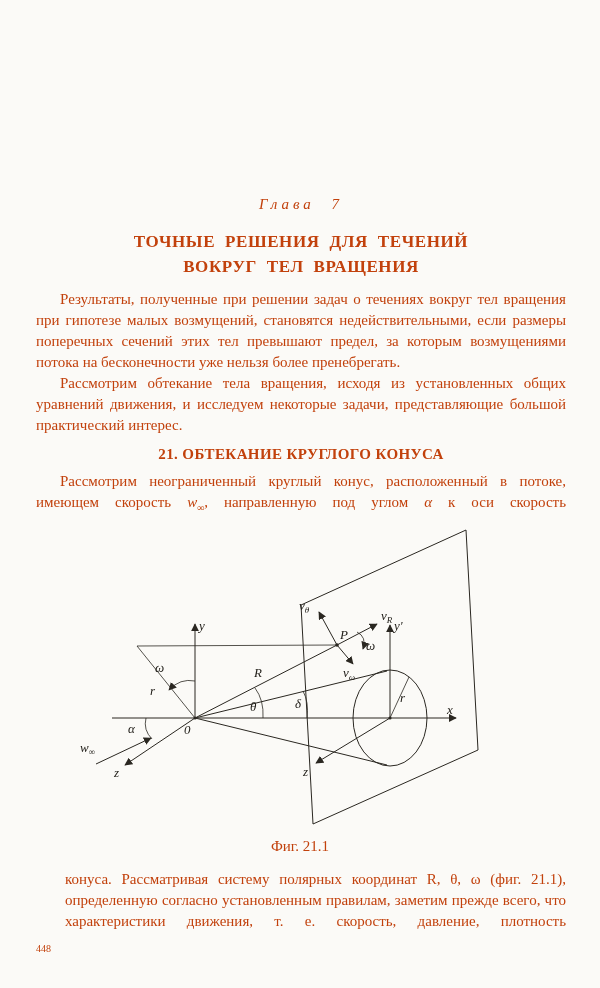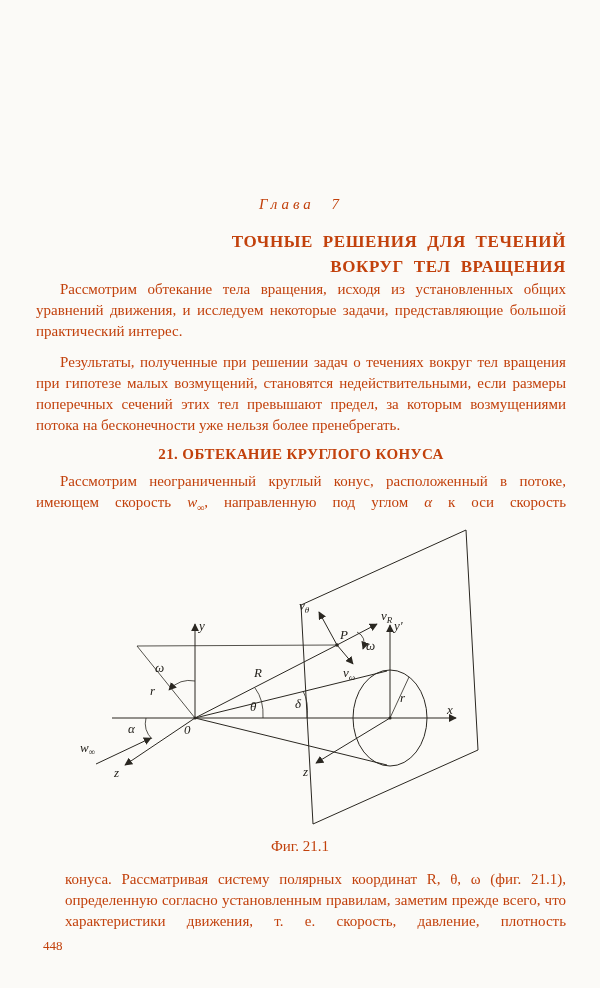--- a/index.html
+++ b/index.html
@@ -4,53 +4,53 @@
 <style>
   html,body{margin:0;padding:0;background:#d8d6d2;}
   .page{
     width:600px;height:988px;margin:0 auto;position:relative;overflow:hidden;
     background:#fbfaf7;color:#c2410c;
     font-family:"Liberation Serif","DejaVu Serif",serif;
   }
   .text-block{margin:0 34px 0 36px;}
   .chapter{margin-top:196px;text-align:center;font-style:italic;font-size:15px;
     letter-spacing:4px;word-spacing:9px;}
-  .title{margin-top:16px;text-align:right;font-weight:bold;font-size:17px;
+  .title{margin-top:16px;text-align:center;font-weight:bold;font-size:17px;
     line-height:25px;letter-spacing:0.6px;word-spacing:5px;}
   p.para{margin:0;font-size:15px;line-height:21px;text-align:justify;text-indent:24px;}
   p.para.first{margin-top:10px;}
   p.para.runon{text-align-last:justify;}
   p.para.noindent{text-indent:0;margin-left:29px;}
   .section-head{margin-top:10px;margin-bottom:8px;text-align:center;font-weight:bold;
     font-size:15px;letter-spacing:0.4px;}
   .math{font-style:italic;}
   .math sub{font-size:10px;}
   figure{margin:0;padding:0;}
   svg.diagram{display:block;width:600px;height:316px;}
   svg.diagram text{font-family:"Liberation Serif","DejaVu Serif",serif;
     font-style:italic;font-size:13px;fill:#23201b;}
   .stroke{stroke:#2a2721;stroke-width:1;fill:none;}
   .thin{stroke:#2a2721;stroke-width:0.8;fill:none;}
   .caption{text-align:center;font-size:15px;margin-top:4px;}
   .p4-block{margin-top:14px;}
-  .page-number{position:absolute;left:43px;bottom:34px;font-size:13px;}
+  .page-number{position:absolute;left:36px;bottom:34px;font-size:10px;}
 </style>
 </head>
 <body>
 
 <div class="page">
 
   <div class="text-block">
     <div class="chapter">Глава 7</div>
     <div class="title">
       <div>ТОЧНЫЕ РЕШЕНИЯ ДЛЯ ТЕЧЕНИЙ</div>
       <div>ВОКРУГ ТЕЛ ВРАЩЕНИЯ</div>
     </div>
+    <p class="para first">Результаты, полученные при решении задач о течениях вокруг тел вращения при гипотезе малых возмущений, становятся недействительными, если размеры поперечных сечений этих тел превышают предел, за которым возмущениями потока на бесконечности уже нельзя более пренебрегать.</p>
     <p class="para">Рассмотрим обтекание тела вращения, исходя из установленных общих уравнений движения, и исследуем некоторые задачи, представляющие большой практический интерес.</p>
-    <p class="para first">Результаты, полученные при решении задач о течениях вокруг тел вращения при гипотезе малых возмущений, становятся недействительными, если размеры поперечных сечений этих тел превышают предел, за которым возмущениями потока на бесконечности уже нельзя более пренебрегать.</p>
     <div class="section-head">21. ОБТЕКАНИЕ КРУГЛОГО КОНУСА</div>
     <p class="para runon"><span>Рассмотрим неограниченный круглый конус, расположенный в потоке, имеющем скорость </span><span class="math"><span>w</span><sub>∞</sub></span><span>, направленную под углом </span><span class="math">α</span><span> к оси скорость</span></p>
   </div>
 
   <figure>
     <svg class="diagram" viewBox="0 0 600 316" xmlns="http://www.w3.org/2000/svg">
       <defs>
         <marker id="arr" viewBox="0 0 10 10" refX="9" refY="5" markerWidth="8" markerHeight="8" orient="auto-start-reverse" markerUnits="userSpaceOnUse">
           <path d="M0,0 L10,5 L0,10 z" fill="#2a2721"></path>
         </marker>

